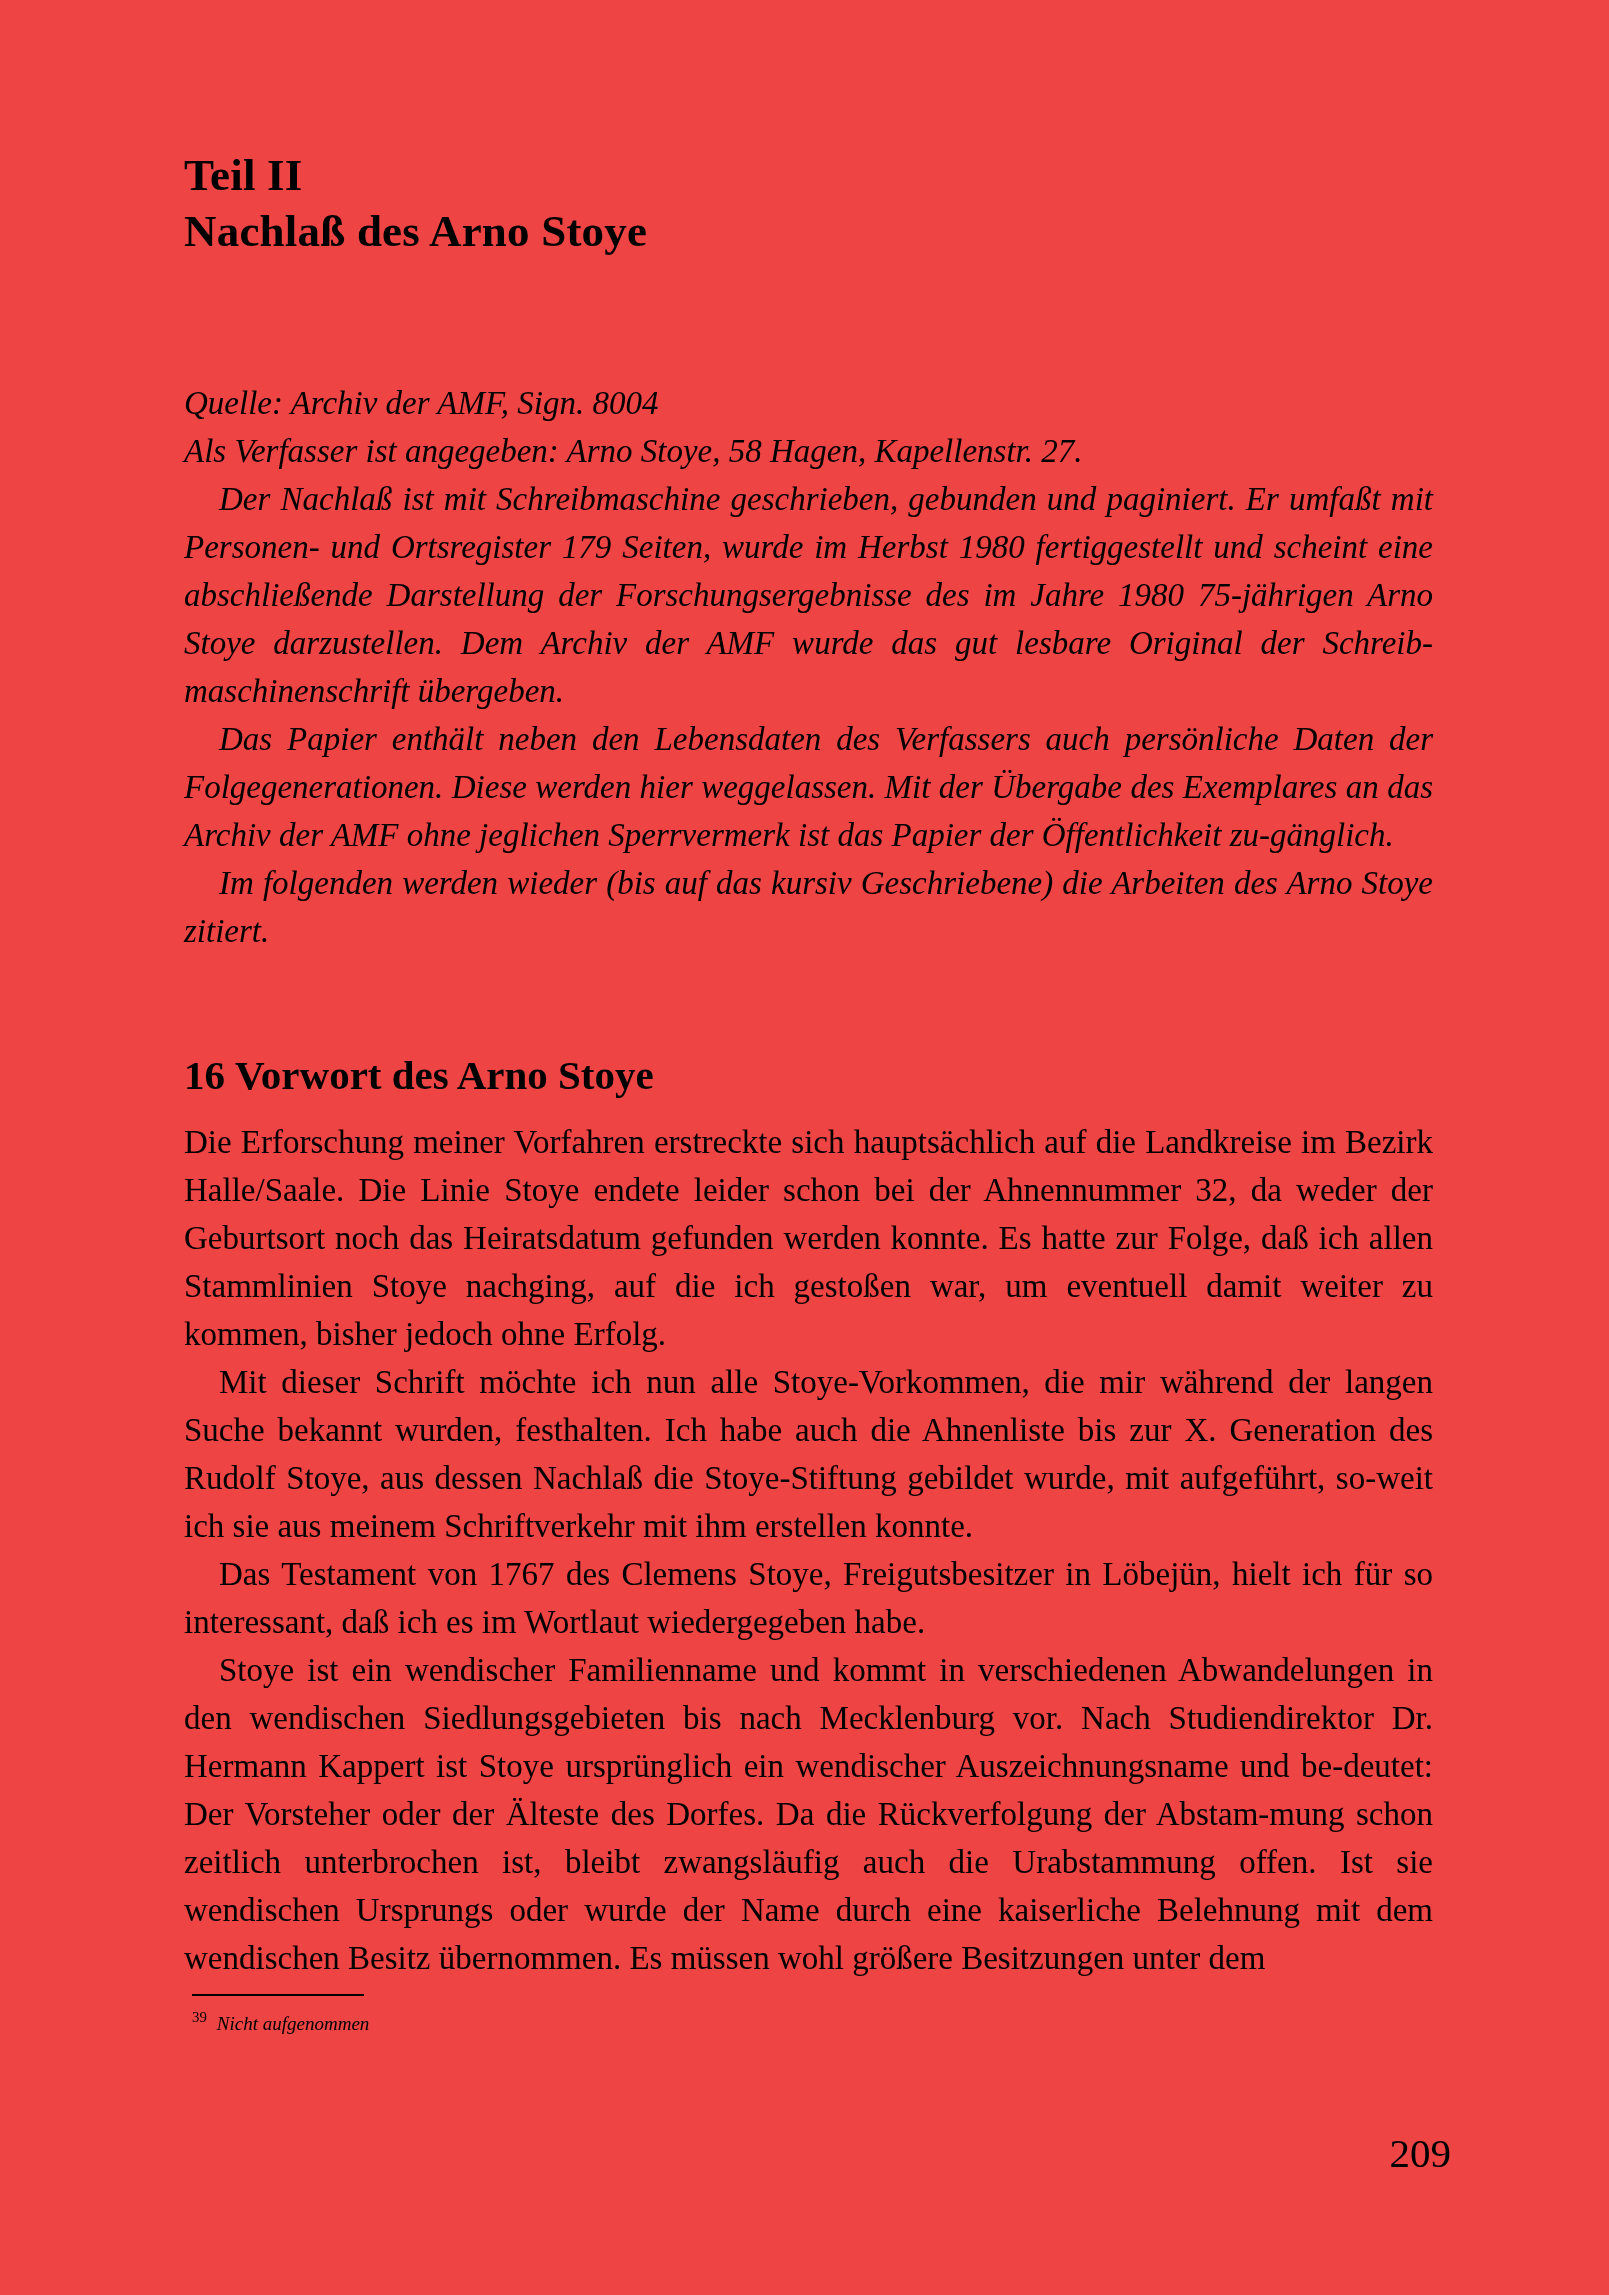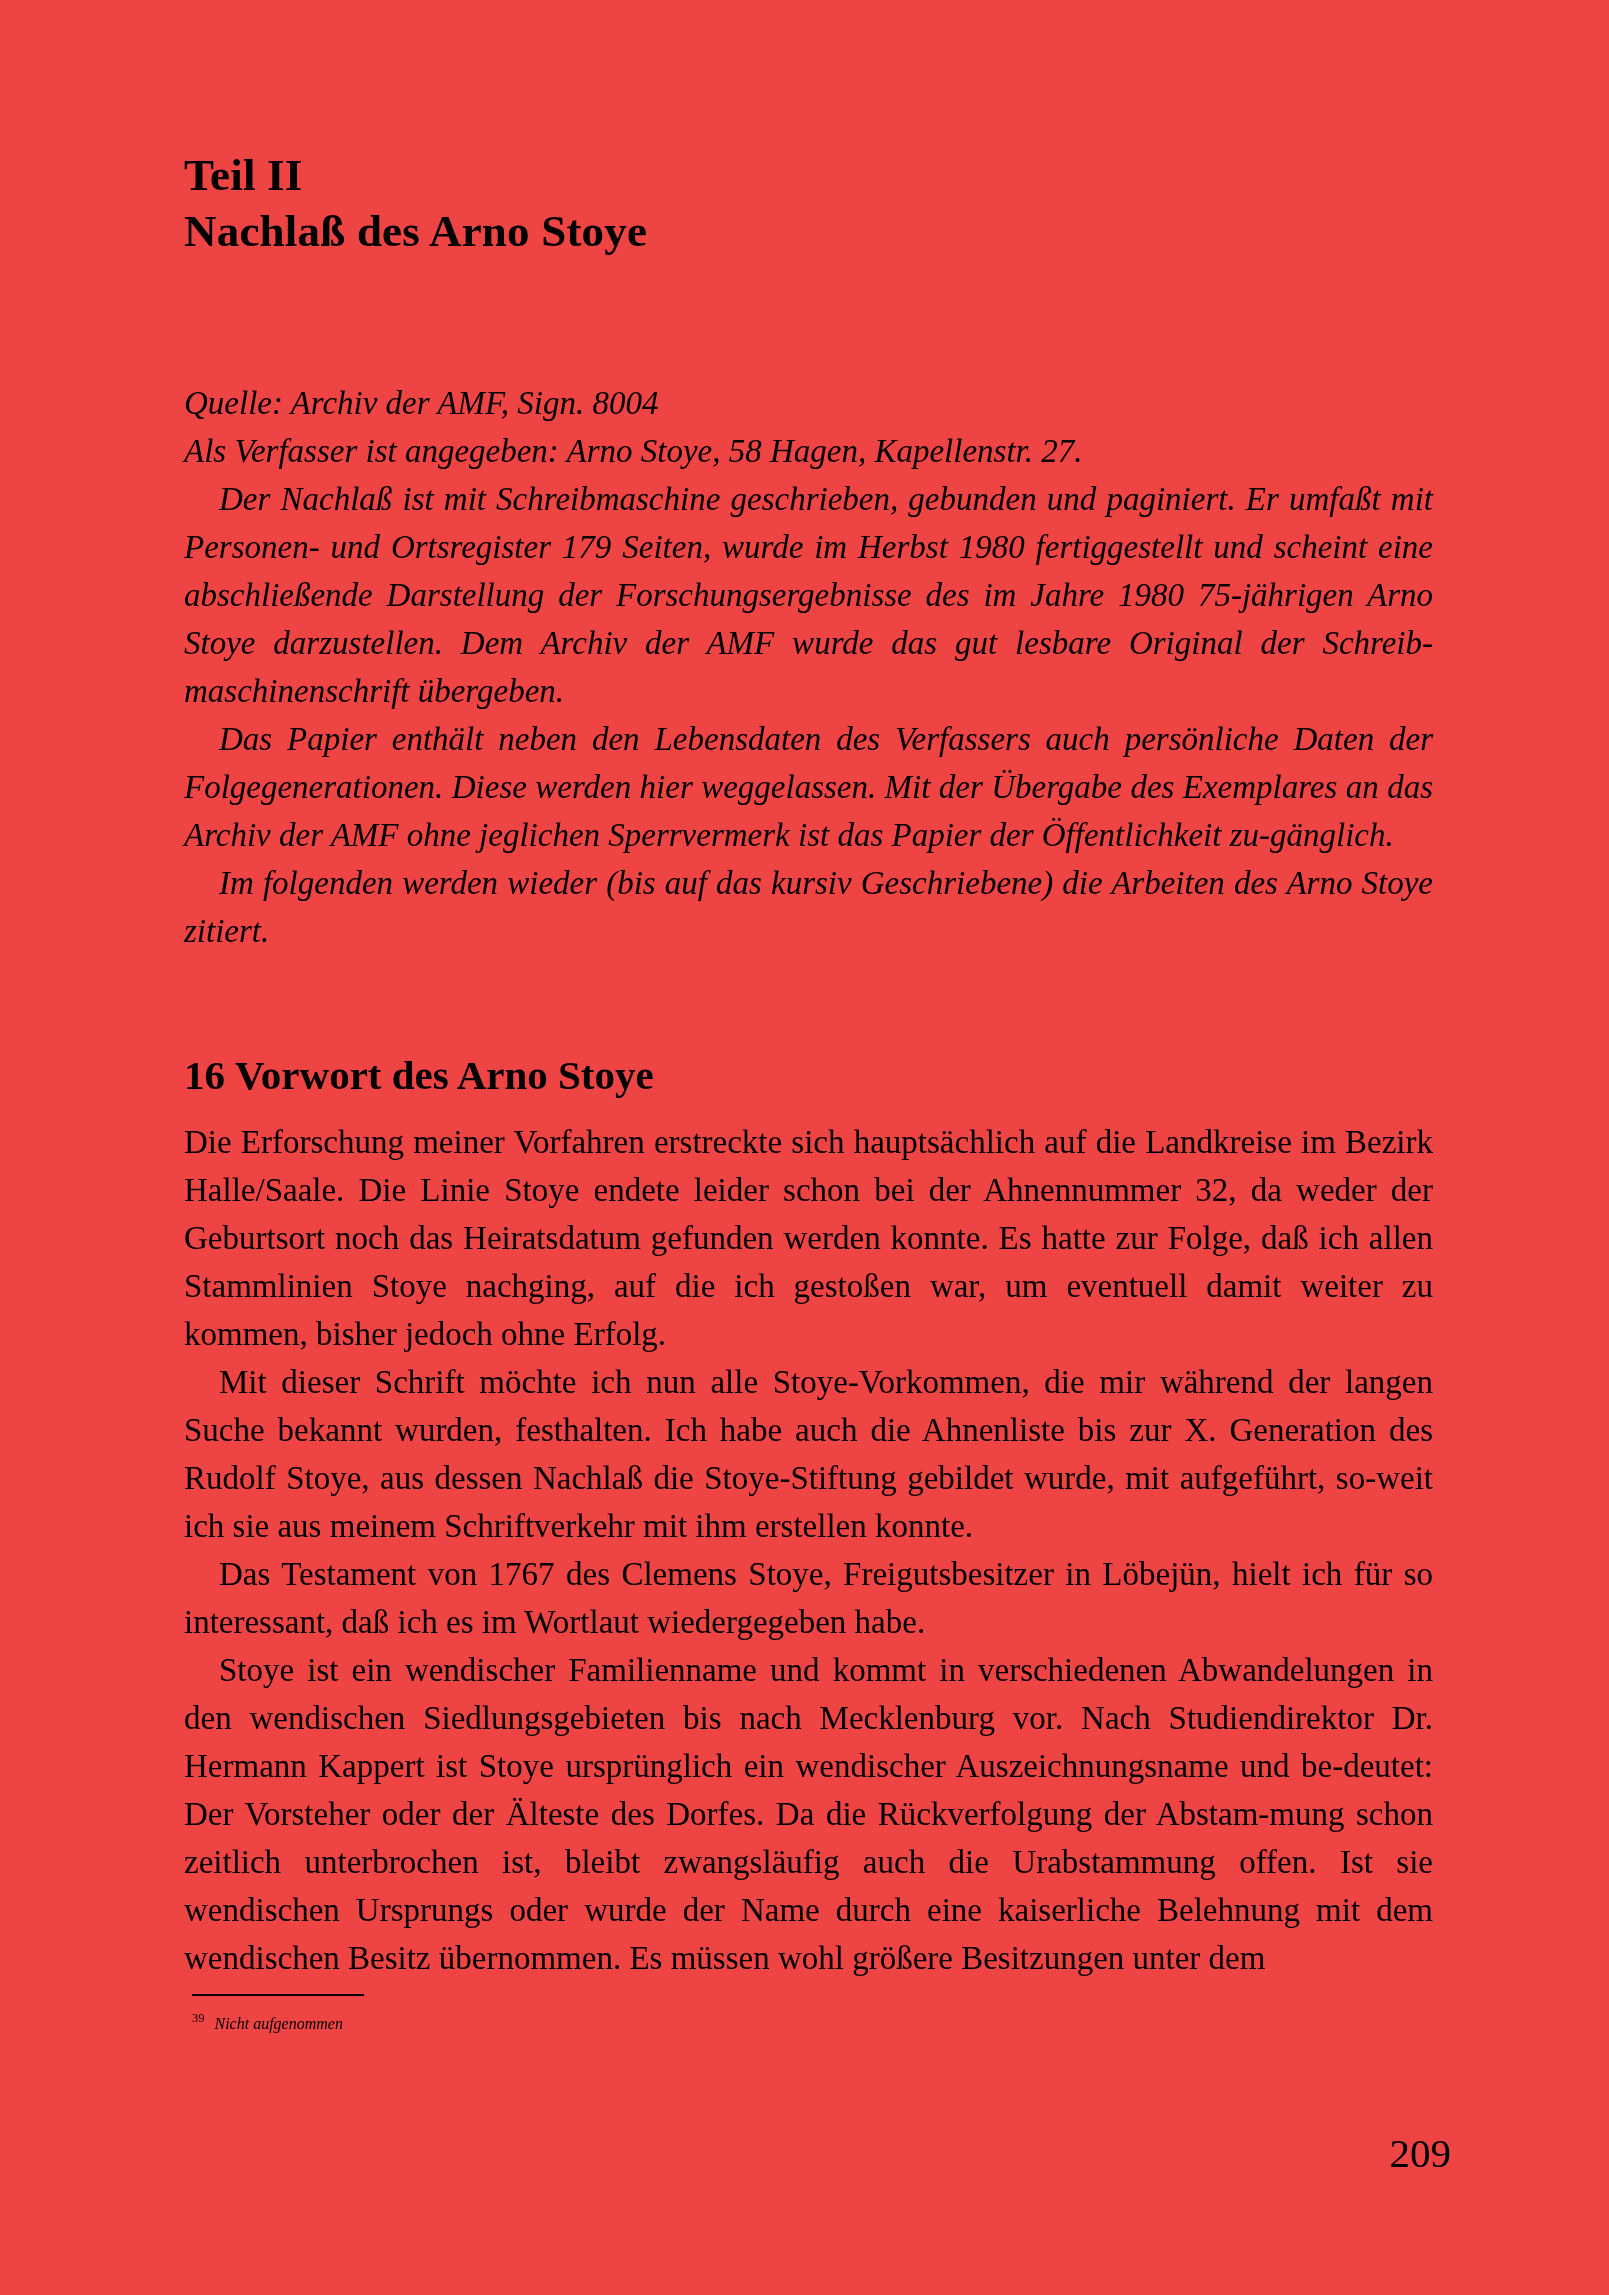--- a/index.html
+++ b/index.html
@@ -110,21 +110,21 @@
     top: 1994px;
     width: 1241px;
   }
   .footnote-rule {
     width: 172px;
     height: 0;
     border-top: 2.5px solid #000;
     margin: 0 0 11.6px 0;
   }
   .footnote {
-    font-size: 16px;
+    font-size: 19px;
     line-height: 31px;
     font-style: italic;
   }
   .footnote .fn-marker {
     font-style: normal;
     font-size: 0.78em;
     vertical-align: 0.5em;
     line-height: 0;
     margin-right: 10px;
   }

